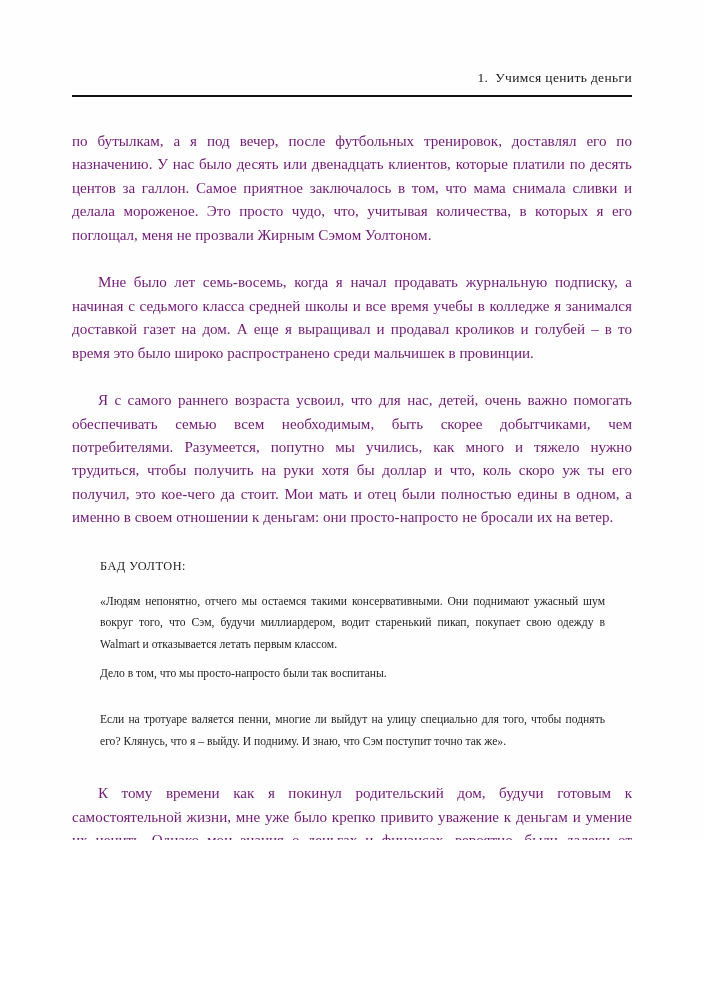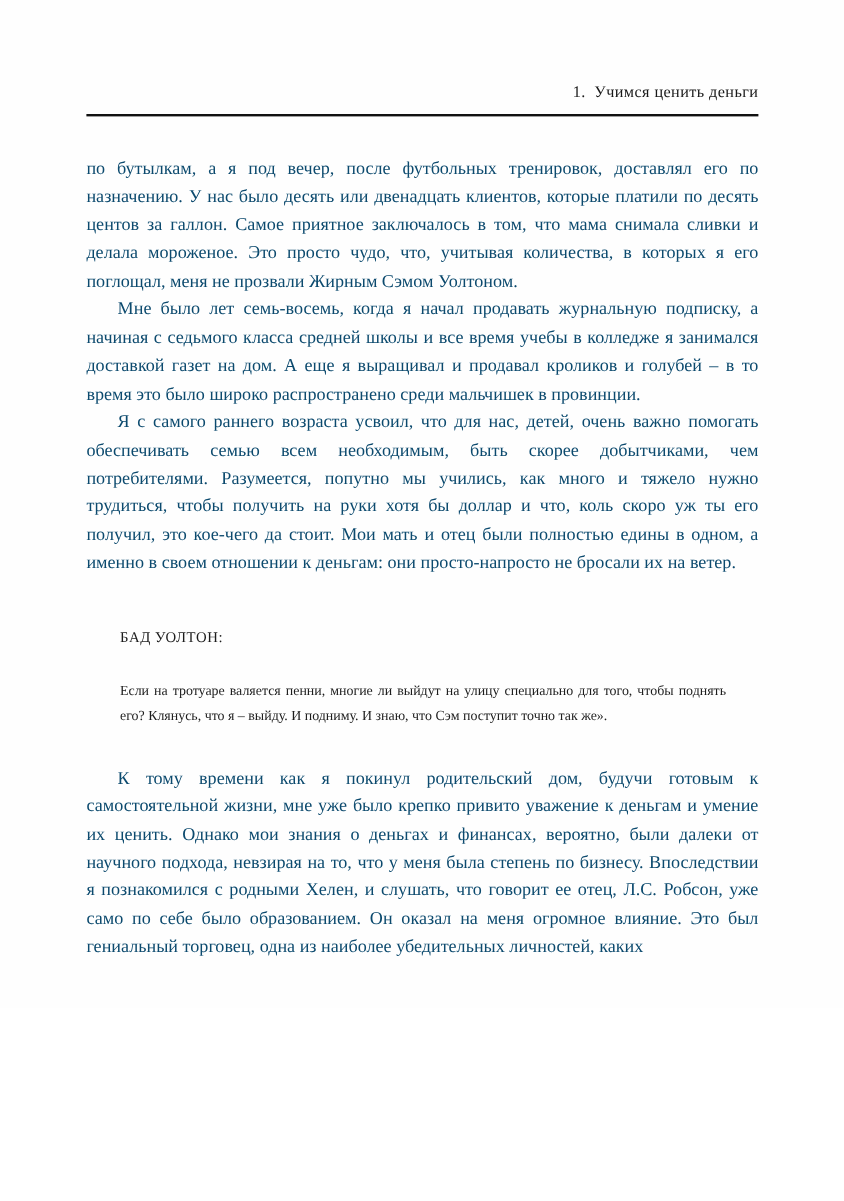--- a/index.html
+++ b/index.html
@@ -63,26 +63,27 @@
     top: 130px;
     width: 560px;
   }
 
   p.body-par {
     margin: 0;
     font-size: 15.1px;
     line-height: 23.45px;
     text-align: justify;
     text-justify: inter-word;
-    color: #0c4a6e;
+    color: #701a75;
     hyphens: manual;
   }
 
   p.body-par.indented {
     text-indent: 26px;
+    margin-top: 24px;
   }
 
   
   .quote-block {
     margin-left: 28px;
     width: 505px;
   }
 
   .quote-speaker {
     margin: 0;
@@ -126,21 +127,23 @@
 
   <div class="column">
 
     <p class="body-par">по бутылкам, а я под вечер, после футбольных тренировок, доставлял его по назначению. У нас было десять или двенадцать клиентов, которые платили по десять центов за галлон. Самое приятное заключалось в том, что мама снимала сливки и делала мороженое. Это просто чудо, что, учитывая количества, в которых я его поглощал, меня не прозвали Жирным Сэмом Уолтоном.</p>
 
     <p class="body-par indented">Мне было лет семь-восемь, когда я начал продавать журнальную подписку, а начиная с седьмого класса средней школы и все время учебы в колледже я занимался доставкой газет на дом. А еще я выращивал и продавал кроликов и голубей – в то время это было широко распространено среди мальчишек в провинции.</p>
 
     <p class="body-par indented">Я с самого раннего возраста усвоил, что для нас, детей, очень важно помогать обеспечивать семью всем необходимым, быть скорее добытчиками, чем потребителями. Разумеется, попутно мы учились, как много и тяжело нужно трудиться, чтобы получить на руки хотя бы доллар и что, коль скоро уж ты его получил, это кое-чего да стоит. Мои мать и отец были полностью едины в одном, а именно в своем отношении к деньгам: они просто-напросто не бросали их на ветер.</p>
 
     <div class="quote-block">
-      <p class="quote-speaker" style="margin-top:40px;">БАД УОЛТОН:</p>
+      <p class="quote-speaker" style="margin-top:27px;">БАД УОЛТОН:</p>
+      <p class="quote-par" style="margin-top:16px;">«Людям непонятно, отчего мы остаемся такими консервативными. Они поднимают ужасный шум вокруг того, что Сэм, будучи миллиардером, водит старенький пикап, покупает свою одежду в Walmart и отказывается летать первым классом.</p>
+      <p class="quote-par" style="margin-top:8px;">Дело в том, что мы просто-напросто были так воспитаны.</p>
       <p class="quote-par" style="margin-top:25px;">Если на тротуаре валяется пенни, многие ли выйдут на улицу специально для того, чтобы поднять его? Клянусь, что я – выйду. И подниму. И знаю, что Сэм поступит точно так же».</p>
     </div>
 
     <p class="body-par indented" style="margin-top:30px;">К тому времени как я покинул родительский дом, будучи готовым к самостоятельной жизни, мне уже было крепко привито уважение к деньгам и умение их ценить. Однако мои знания о деньгах и финансах, вероятно, были далеки от научного подхода, невзирая на то, что у меня была степень по бизнесу. Впоследствии я познакомился с родными Хелен, и слушать, что говорит ее отец, Л.С. Робсон, уже само по себе было образованием. Он оказал на меня огромное влияние. Это был гениальный торговец, одна из наиболее убедительных личностей, каких</p>
 
   </div>
 
   <div class="folio">13</div>
 
 </div>

